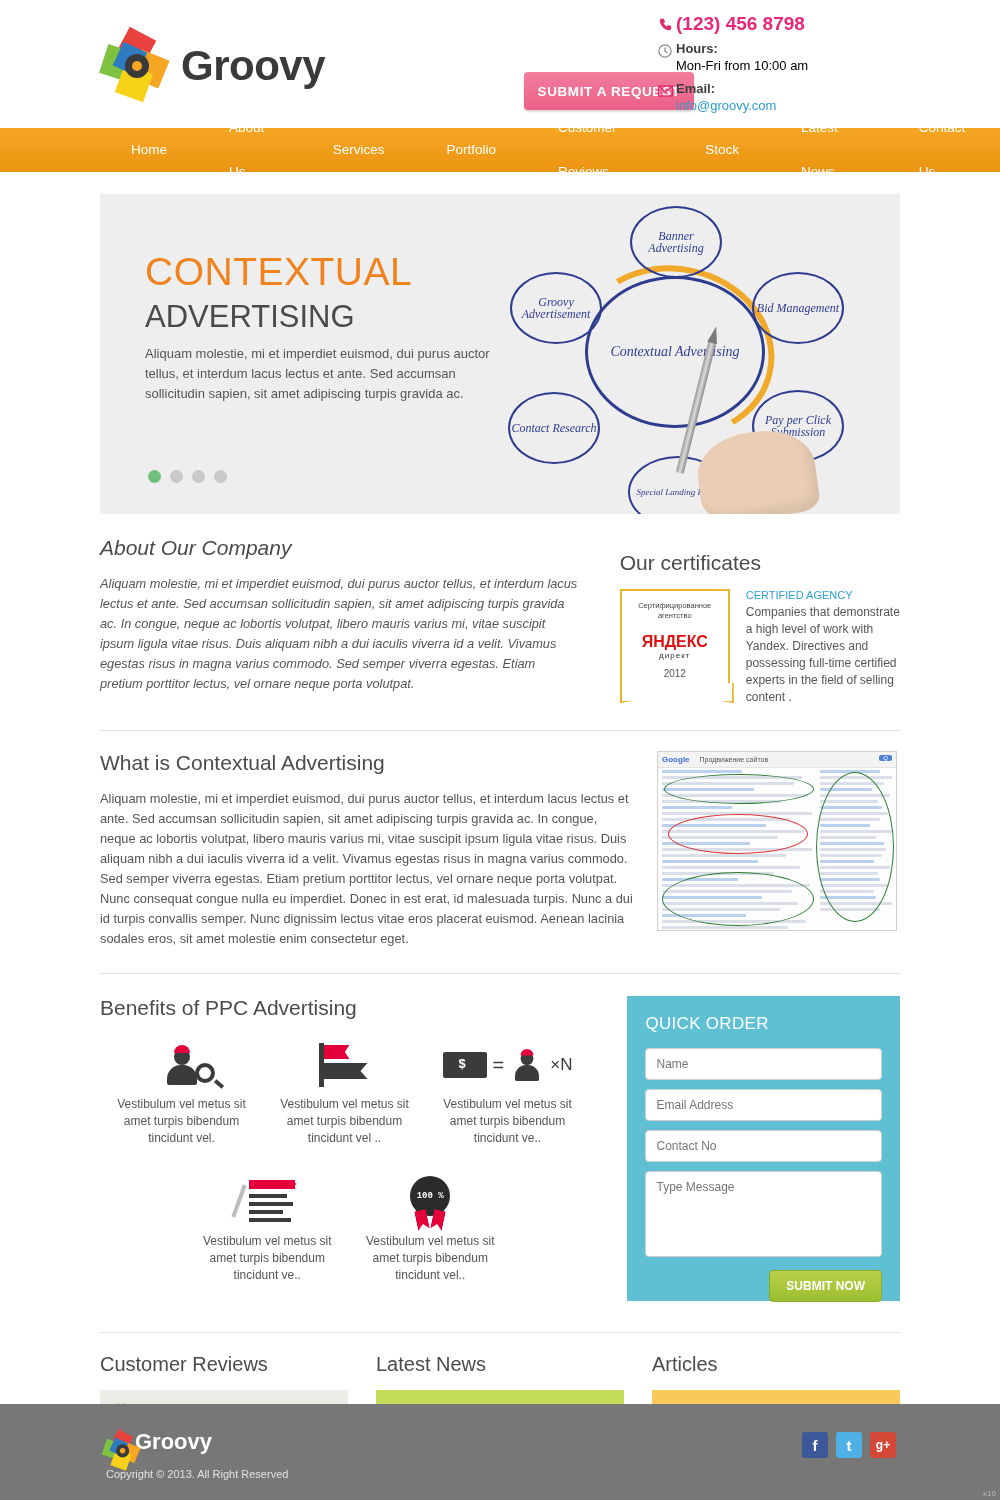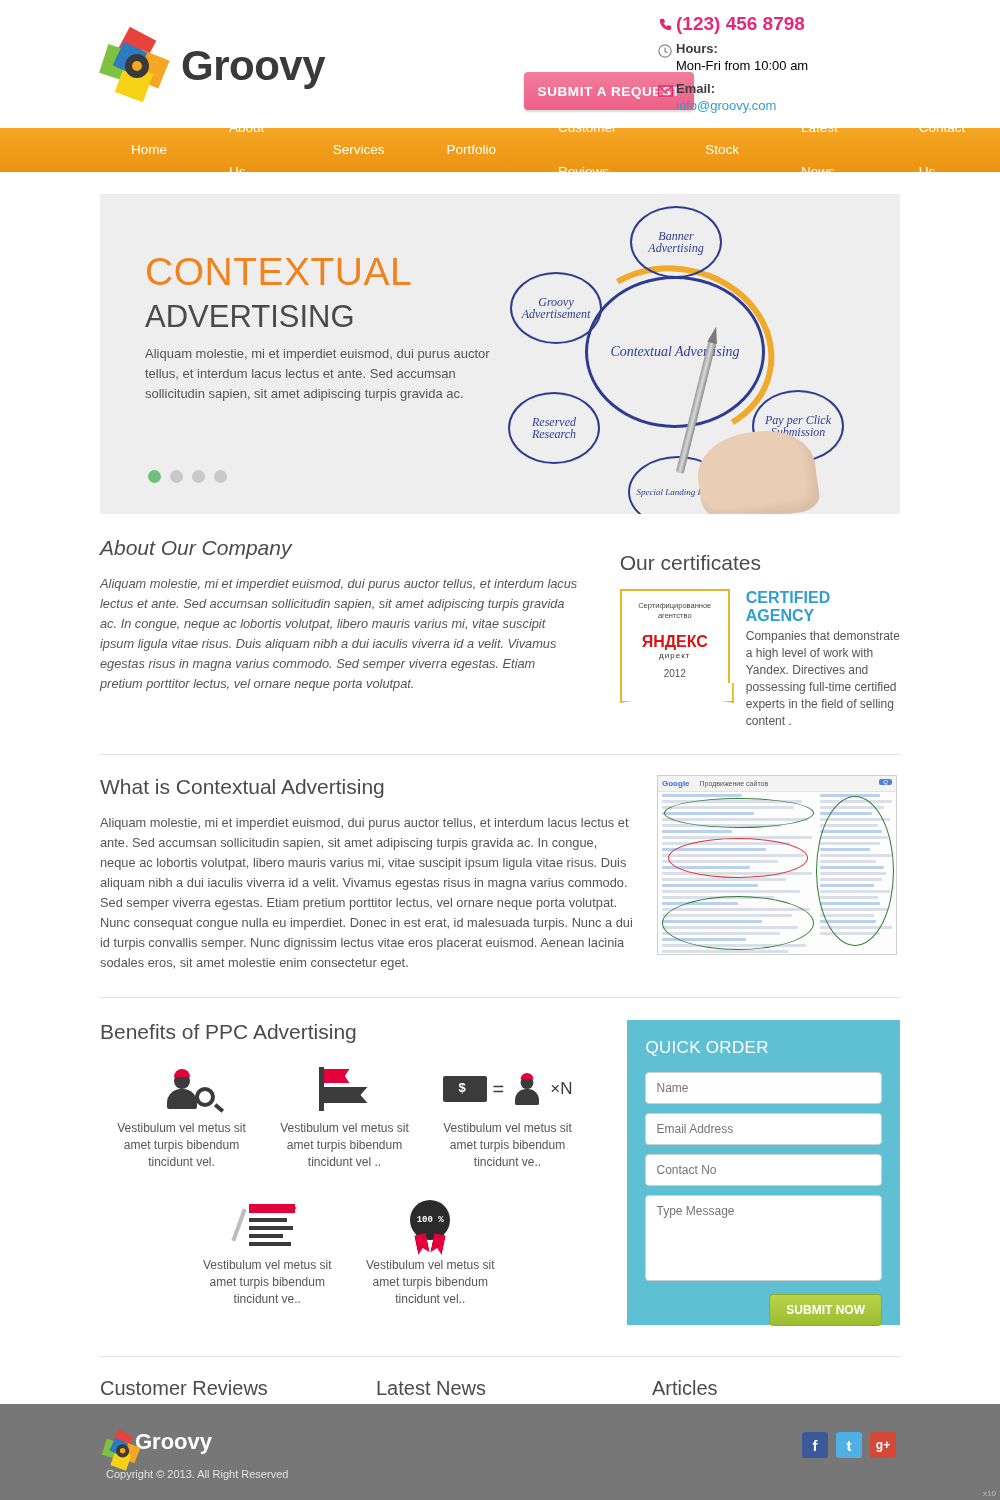--- a/index.html
+++ b/index.html
@@ -126,21 +126,21 @@
     content:""; position:absolute; left:-2px; bottom:-18px; width:110px; height:18px;
     background:#fff; border-left:2px solid #e8b62c; border-right:2px solid #e8b62c;
     clip-path:polygon(0 0,100% 0,100% 100%,50% 55%,0 100%);
     border-bottom:2px solid #e8b62c;
   }
   .cert-small { font-size:7.5px; color:#444; line-height:10px; }
   .cert-ya { font-size:16px; font-weight:bold; color:#d11; margin-top:12px; }
   .cert-direct { font-size:8px; color:#333; letter-spacing:1px; }
   .cert-year { font-size:10px; color:#555; margin-top:8px; }
   .cert-txt { margin-left:16px; }
-  .cert-head { color:#2f9fd0; font-weight:bold; font-size:16px; margin-bottom:3px; }
+  .cert-head { color:#2f9fd0; font-weight:normal; font-size:11px; margin-bottom:3px; }
   .cert-body { font-size:12px; line-height:17px; color:#555; }
 
   .row-what { display:flex; margin-top:20px; }
   .what-left { width:535px; }
   .what-right { width:240px; margin-left:22px; }
   .screenshot {
     width:240px; height:180px; border:1px solid #cfcfcf; background:#fdfdfd;
     position:relative; overflow:hidden;
   }
   .ss-top { height:16px; background:#f3f3f3; border-bottom:1px solid #e3e3e3; font-size:7px; padding:3px 4px; color:#555;}
@@ -313,21 +313,22 @@
     <div class="dot-i active"></div>
     <div class="dot-i"></div>
     <div class="dot-i"></div>
     <div class="dot-i"></div>
   </div>
 
   <div class="diagram">
     <div class="arc"></div>
     <div class="bub b1">Banner Advertising</div>
     <div class="bub b2">Groovy Advertisement</div>
-    <div class="bub b4">Reserved Research</div>
+    <div class="bub b3">Bid Management</div>
+    <div class="bub b4">Contact Research</div>
     <div class="bub b5">Pay per Click Submission</div>
     <div class="bub b6">Special Landing Pages</div>
     <div class="bub center">Contextual Advertising</div>
     <div class="pen"></div>
     <div class="hand"></div>
   </div>
 </div>
 
 <div class="wrap">
   <div class="row-about">

